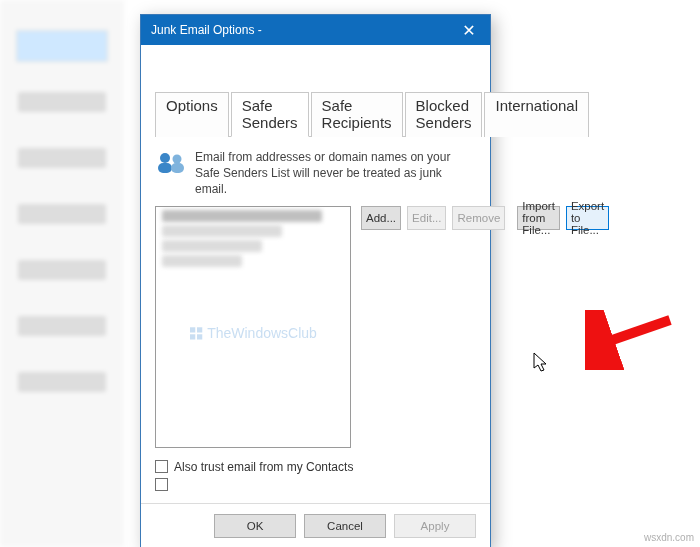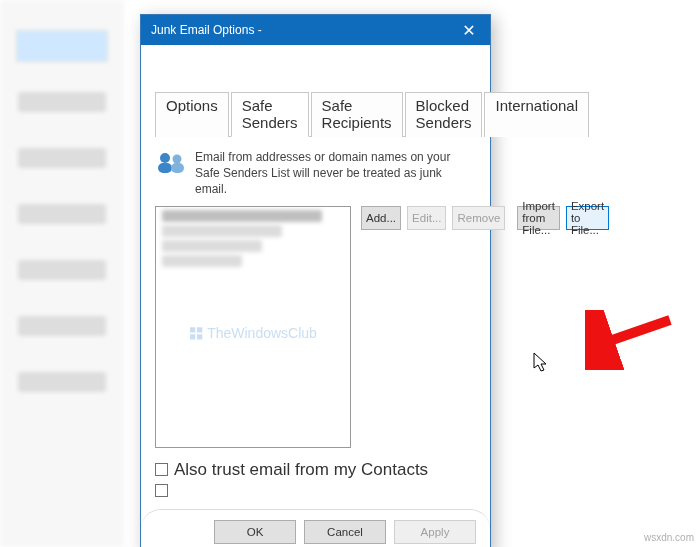--- a/index.html
+++ b/index.html
@@ -196,36 +196,35 @@
 
   .checkboxes {
     margin-top: 12px;
   }
   .chk {
     display: flex;
     align-items: center;
     gap: 6px;
     margin: 4px 0;
     color: #333;
-    font-size: 17px;
+    font-size: 12px;
   }
   .chk .box {
     width: 13px; height: 13px;
     border: 1px solid #707070;
     background: #fff;
     flex: 0 0 13px;
   }
 
   .dlg-buttons {
     border-top: 1px solid #dcdcdc;
     padding: 10px 14px;
     display: flex;
     justify-content: flex-end;
     gap: 8px;
-    border-radius: 20px;
   }
   .dlg-buttons .winbtn { width: 82px; }
 
   
   .arrow {
     position: absolute;
     left: 585px;
     top: 310px;
     pointer-events: none;
   }

